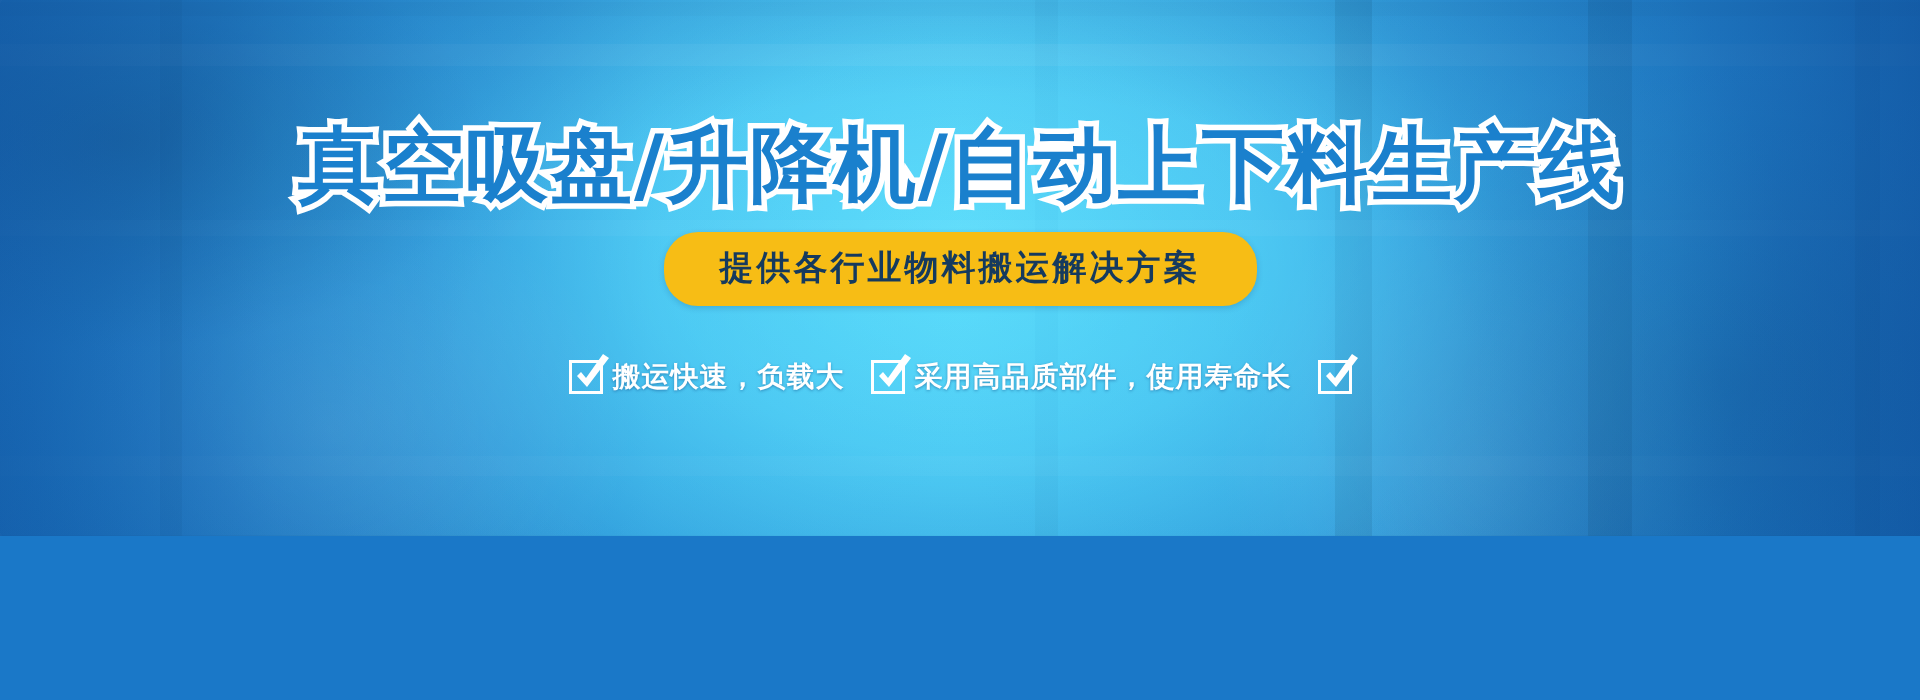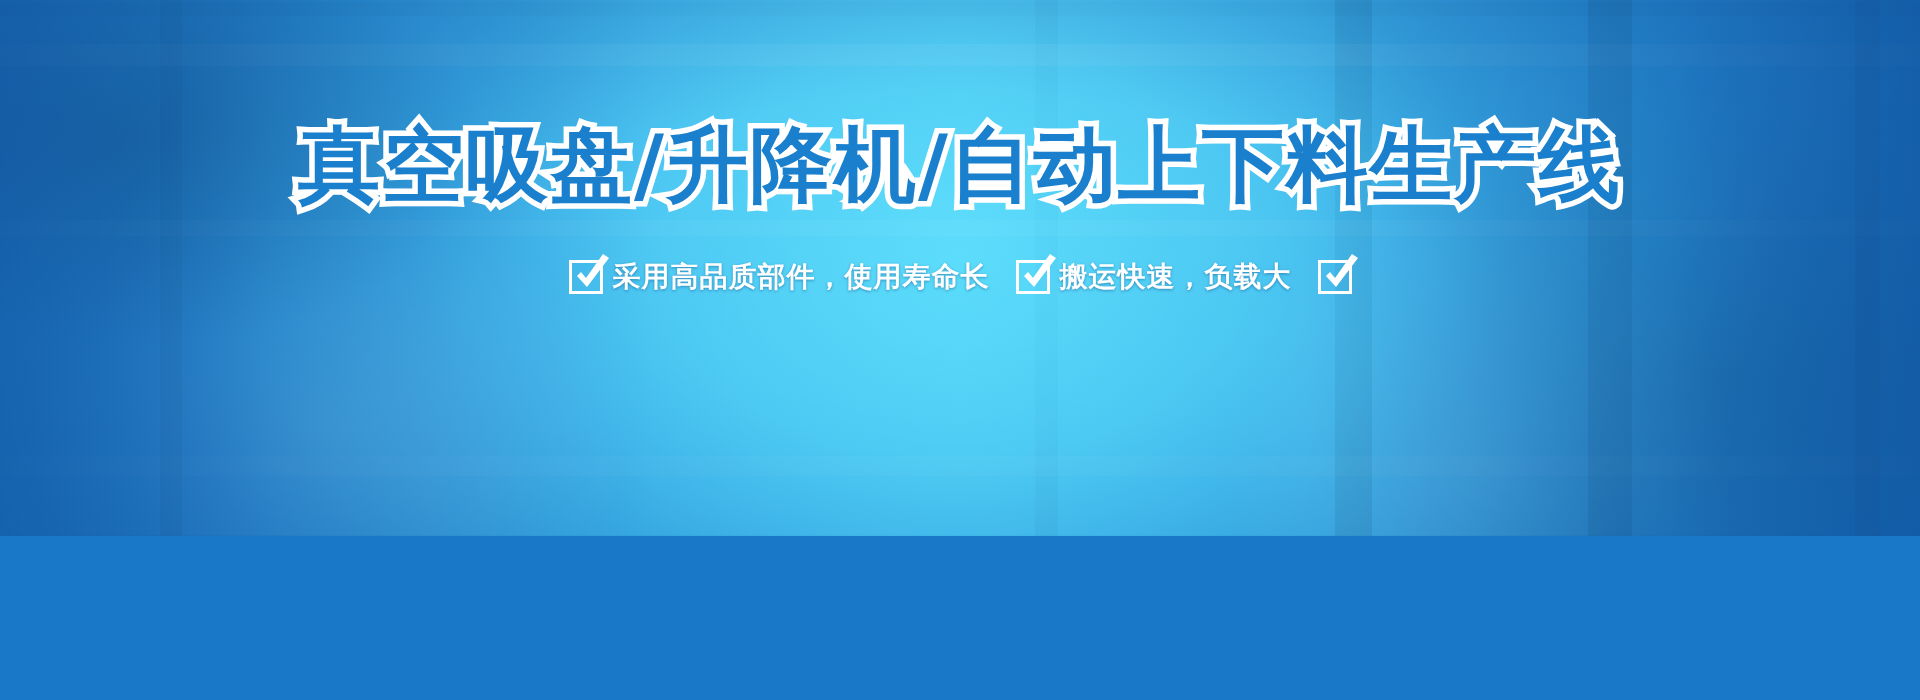--- a/index.html
+++ b/index.html
@@ -119,44 +119,47 @@
     <div class="bg-bands"></div>
     <div class="bg-bloom"></div>
     <div class="bg-tint"></div>
     <div class="bg-vig"></div>
   </div>
 
   <div class="content">
 
     <div class="headline">真空吸盘/升降机/自动上下料生产线</div>
 
+    <div class="badge-row">
+      <span class="badge">提供各行业物料搬运解决方案</span>
+    </div>
 
     <div class="features">
+
+      <div class="feature">
+        <span class="check">
+          <svg viewBox="0 0 44 44" aria-hidden="true">
+            <path d="M8 22 L18 33 L40 4 L34 0 L17 24 L12 18 Z" fill="#ffffff"></path>
+          </svg>
+        </span>
+        <span class="feature-label">搬运快速，负载大</span>
+      </div>
 
       <div class="feature">
         <span class="check">
           <svg viewBox="0 0 44 44" aria-hidden="true">
             <path d="M8 22 L18 33 L40 4 L34 0 L17 24 L12 18 Z" fill="#ffffff"></path>
           </svg>
         </span>
         <span class="feature-label">采用高品质部件，使用寿命长</span>
       </div>
 
       <div class="feature">
         <span class="check">
           <svg viewBox="0 0 44 44" aria-hidden="true">
             <path d="M8 22 L18 33 L40 4 L34 0 L17 24 L12 18 Z" fill="#ffffff"></path>
           </svg>
         </span>
-        <span class="feature-label">搬运快速，负载大</span>
-      </div>
-
-      <div class="feature">
-        <span class="check">
-          <svg viewBox="0 0 44 44" aria-hidden="true">
-            <path d="M8 22 L18 33 L40 4 L34 0 L17 24 L12 18 Z" fill="#ffffff"></path>
-          </svg>
-        </span>
       </div>
 
     </div>
   </div>
 </div>
 
 </body></html>

